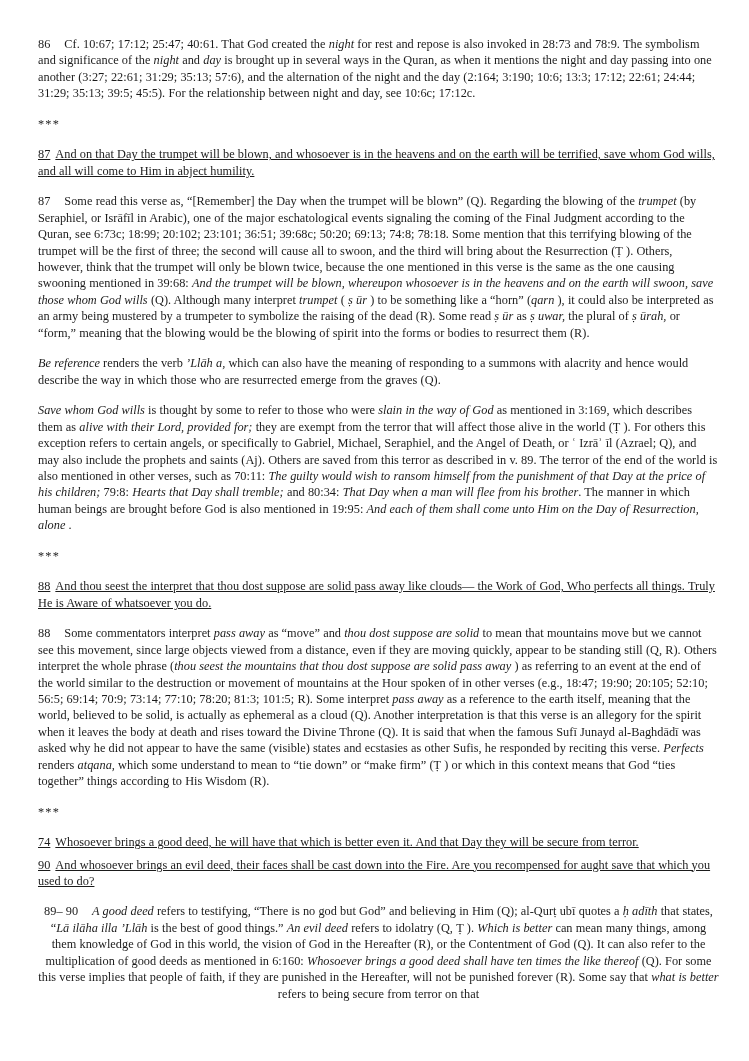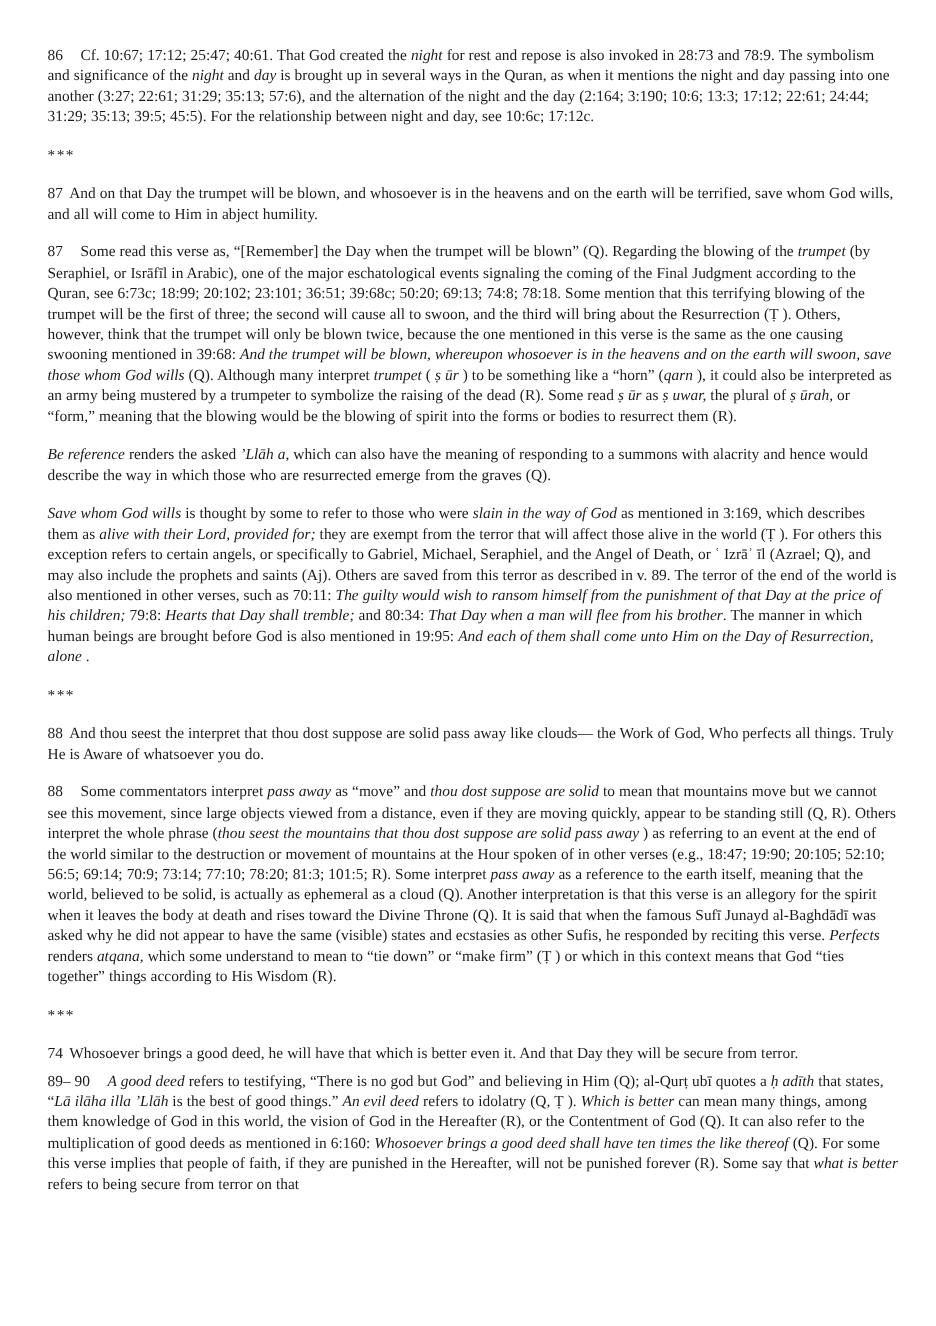--- a/index.html
+++ b/index.html
@@ -29,20 +29,21 @@
     margin: 0 0 14px 0;
     color: #1b1b1b;
     letter-spacing: 0.02px;
     word-spacing: 0.1px;
   }
   .block.commentary {
     margin-bottom: 14px;
   }
   .block.verse {
     margin-bottom: 14px;
+    text-decoration: underline;
   }
   .block.tight {
     margin-bottom: 6px;
   }
   .sep {
     font-size: 12.3px;
     line-height: 16.45px;
     letter-spacing: 1.2px;
     margin: 0 0 14px 0;
     color: #1b1b1b;
@@ -60,20 +61,21 @@
   }
   .gap-small {
     display: inline-block;
     width: 5px;
   }
   i, .it {
     font-style: italic;
   }
   .lastline {
     margin-bottom: 0;
+    text-align: center;
   }
 </style>
 </head>
 <body>
 
 <div class="page">
 
   <p class="block commentary">
     <span class="cnum">86</span><span class="gap-after-num"></span><span>Cf. 10:67; 17:12; 25:47; 40:61. That God created the </span><i>night</i><span> for rest and repose is also invoked in 28:73 and 78:9. The symbolism and significance of the </span><i>night</i><span> and </span><i>day</i><span> is brought up in several ways in the Quran, as when it mentions the night and day passing into one another (3:27; 22:61; 31:29; 35:13; 57:6), and the alternation of the night and the day (2:164; 3:190; 10:6; 13:3; 17:12; 22:61; 24:44; 31:29; 35:13; 39:5; 45:5). For the relationship between night and day, see 10:6c; 17:12c.</span>
   </p>
@@ -82,21 +84,21 @@
 
   <p class="block verse">
     <span class="vnum">87</span><span class="gap-small"></span><span>And on that Day the trumpet will be blown, and whosoever is in the heavens and on the earth will be terrified, save whom God wills, and all will come to Him in abject humility.</span>
   </p>
 
   <p class="block commentary">
     <span class="cnum">87</span><span class="gap-after-num"></span><span>Some read this verse as, “[Remember] the Day when the trumpet will be blown” (Q). Regarding the blowing of the </span><i>trumpet</i><span> (by Seraphiel, or Isrāfīl in Arabic), one of the major eschatological events signaling the coming of the Final Judgment according to the Quran, see 6:73c; 18:99; 20:102; 23:101; 36:51; 39:68c; 50:20; 69:13; 74:8; 78:18. Some mention that this terrifying blowing of the trumpet will be the first of three; the second will cause all to swoon, and the third will bring about the Resurrection (Ṭ ). Others, however, think that the trumpet will only be blown twice, because the one mentioned in this verse is the same as the one causing swooning mentioned in 39:68: </span><i>And the trumpet will be blown, whereupon whosoever is in the heavens and on the earth will swoon, save those whom God wills</i><span> (Q). Although many interpret </span><i>trumpet</i><span> ( </span><i>ṣ ūr</i><span> ) to be something like a “horn” (</span><i>qarn</i><span> ), it could also be interpreted as an army being mustered by a trumpeter to symbolize the raising of the dead (R). Some read </span><i>ṣ ūr</i><span> as </span><i>ṣ uwar,</i><span> the plural of </span><i>ṣ ūrah,</i><span> or “form,” meaning that the blowing would be the blowing of spirit into the forms or bodies to resurrect them (R).</span>
   </p>
 
   <p class="block commentary">
-    <i>Be reference</i><span> renders the asked </span><i>ʼLlāh a,</i><span> which can also have the meaning of responding to a summons with alacrity and hence would describe the way in which those who are resurrected emerge from the graves (Q).</span>
+    <i>Be reference</i><span> renders the verb </span><i>ʼLlāh a,</i><span> which can also have the meaning of responding to a summons with alacrity and hence would describe the way in which those who are resurrected emerge from the graves (Q).</span>
   </p>
 
   <p class="block commentary">
     <i>Save whom God wills</i><span> is thought by some to refer to those who were </span><i>slain in the way of God</i><span> as mentioned in 3:169, which describes them as </span><i>alive with their Lord, provided for;</i><span> they are exempt from the terror that will affect those alive in the world (Ṭ ). For others this exception refers to certain angels, or specifically to Gabriel, Michael, Seraphiel, and the Angel of Death, or ʿ Izrāʾ īl (Azrael; Q), and may also include the prophets and saints (Aj). Others are saved from this terror as described in v. 89. The terror of the end of the world is also mentioned in other verses, such as 70:11: </span><i>The guilty would wish to ransom himself from the punishment of that Day at the price of his children;</i><span> 79:8: </span><i>Hearts that Day shall tremble;</i><span> and 80:34: </span><i>That Day when a man will flee from his brother</i><span>. The manner in which human beings are brought before God is also mentioned in 19:95: </span><i>And each of them shall come unto Him on the Day of Resurrection, alone</i><span> .</span>
   </p>
 
   <p class="sep">***</p>
 
   <p class="block verse">
     <span class="vnum">88</span><span class="gap-small"></span><span>And thou seest the interpret that thou dost suppose are solid pass away like clouds— the Work of God, Who perfects all things. Truly He is Aware of whatsoever you do.</span>
@@ -105,18 +107,21 @@
   <p class="block commentary">
     <span class="cnum">88</span><span class="gap-after-num"></span><span>Some commentators interpret </span><i>pass away</i><span> as “move” and </span><i>thou dost suppose are solid</i><span> to mean that mountains move but we cannot see this movement, since large objects viewed from a distance, even if they are moving quickly, appear to be standing still (Q, R). Others interpret the whole phrase (</span><i>thou seest the mountains that thou dost suppose are solid pass away</i><span> ) as referring to an event at the end of the world similar to the destruction or movement of mountains at the Hour spoken of in other verses (e.g., 18:47; 19:90; 20:105; 52:10; 56:5; 69:14; 70:9; 73:14; 77:10; 78:20; 81:3; 101:5; R). Some interpret </span><i>pass away</i><span> as a reference to the earth itself, meaning that the world, believed to be solid, is actually as ephemeral as a cloud (Q). Another interpretation is that this verse is an allegory for the spirit when it leaves the body at death and rises toward the Divine Throne (Q). It is said that when the famous Sufī Junayd al-Baghdādī was asked why he did not appear to have the same (visible) states and ecstasies as other Sufis, he responded by reciting this verse. </span><i>Perfects</i><span> renders </span><i>atqana,</i><span> which some understand to mean to “tie down” or “make firm” (Ṭ ) or which in this context means that God “ties together” things according to His Wisdom (R).</span>
   </p>
 
   <p class="sep">***</p>
 
   <p class="block verse tight">
     <span class="vnum">74</span><span class="gap-small"></span><span>Whosoever brings a good deed, he will have that which is better even it. And that Day they will be secure from terror.</span>
   </p>
 
+  <p class="block verse">
+    <span class="vnum">90</span><span class="gap-small"></span><span>And whosoever brings an evil deed, their faces shall be cast down into the Fire. Are you recompensed for aught save that which you used to do?</span>
+  </p>
 
   <p class="block commentary lastline">
     <span class="cnum">89– 90</span><span class="gap-after-num"></span><i>A good deed</i><span> refers to testifying, “There is no god but God” and believing in Him (Q); al-Qurṭ ubī quotes a </span><i>ḥ adīth</i><span> that states, “</span><i>Lā ilāha illa ʼLlāh</i><span> is the best of good things.” </span><i>An evil deed</i><span> refers to idolatry (Q, Ṭ ). </span><i>Which is better</i><span> can mean many things, among them knowledge of God in this world, the vision of God in the Hereafter (R), or the Contentment of God (Q). It can also refer to the multiplication of good deeds as mentioned in 6:160: </span><i>Whosoever brings a good deed shall have ten times the like thereof</i><span> (Q). For some this verse implies that people of faith, if they are punished in the Hereafter, will not be punished forever (R). Some say that </span><i>what is better</i><span> refers to being secure from terror on that</span>
   </p>
 
 </div>
 
 </body></html>

